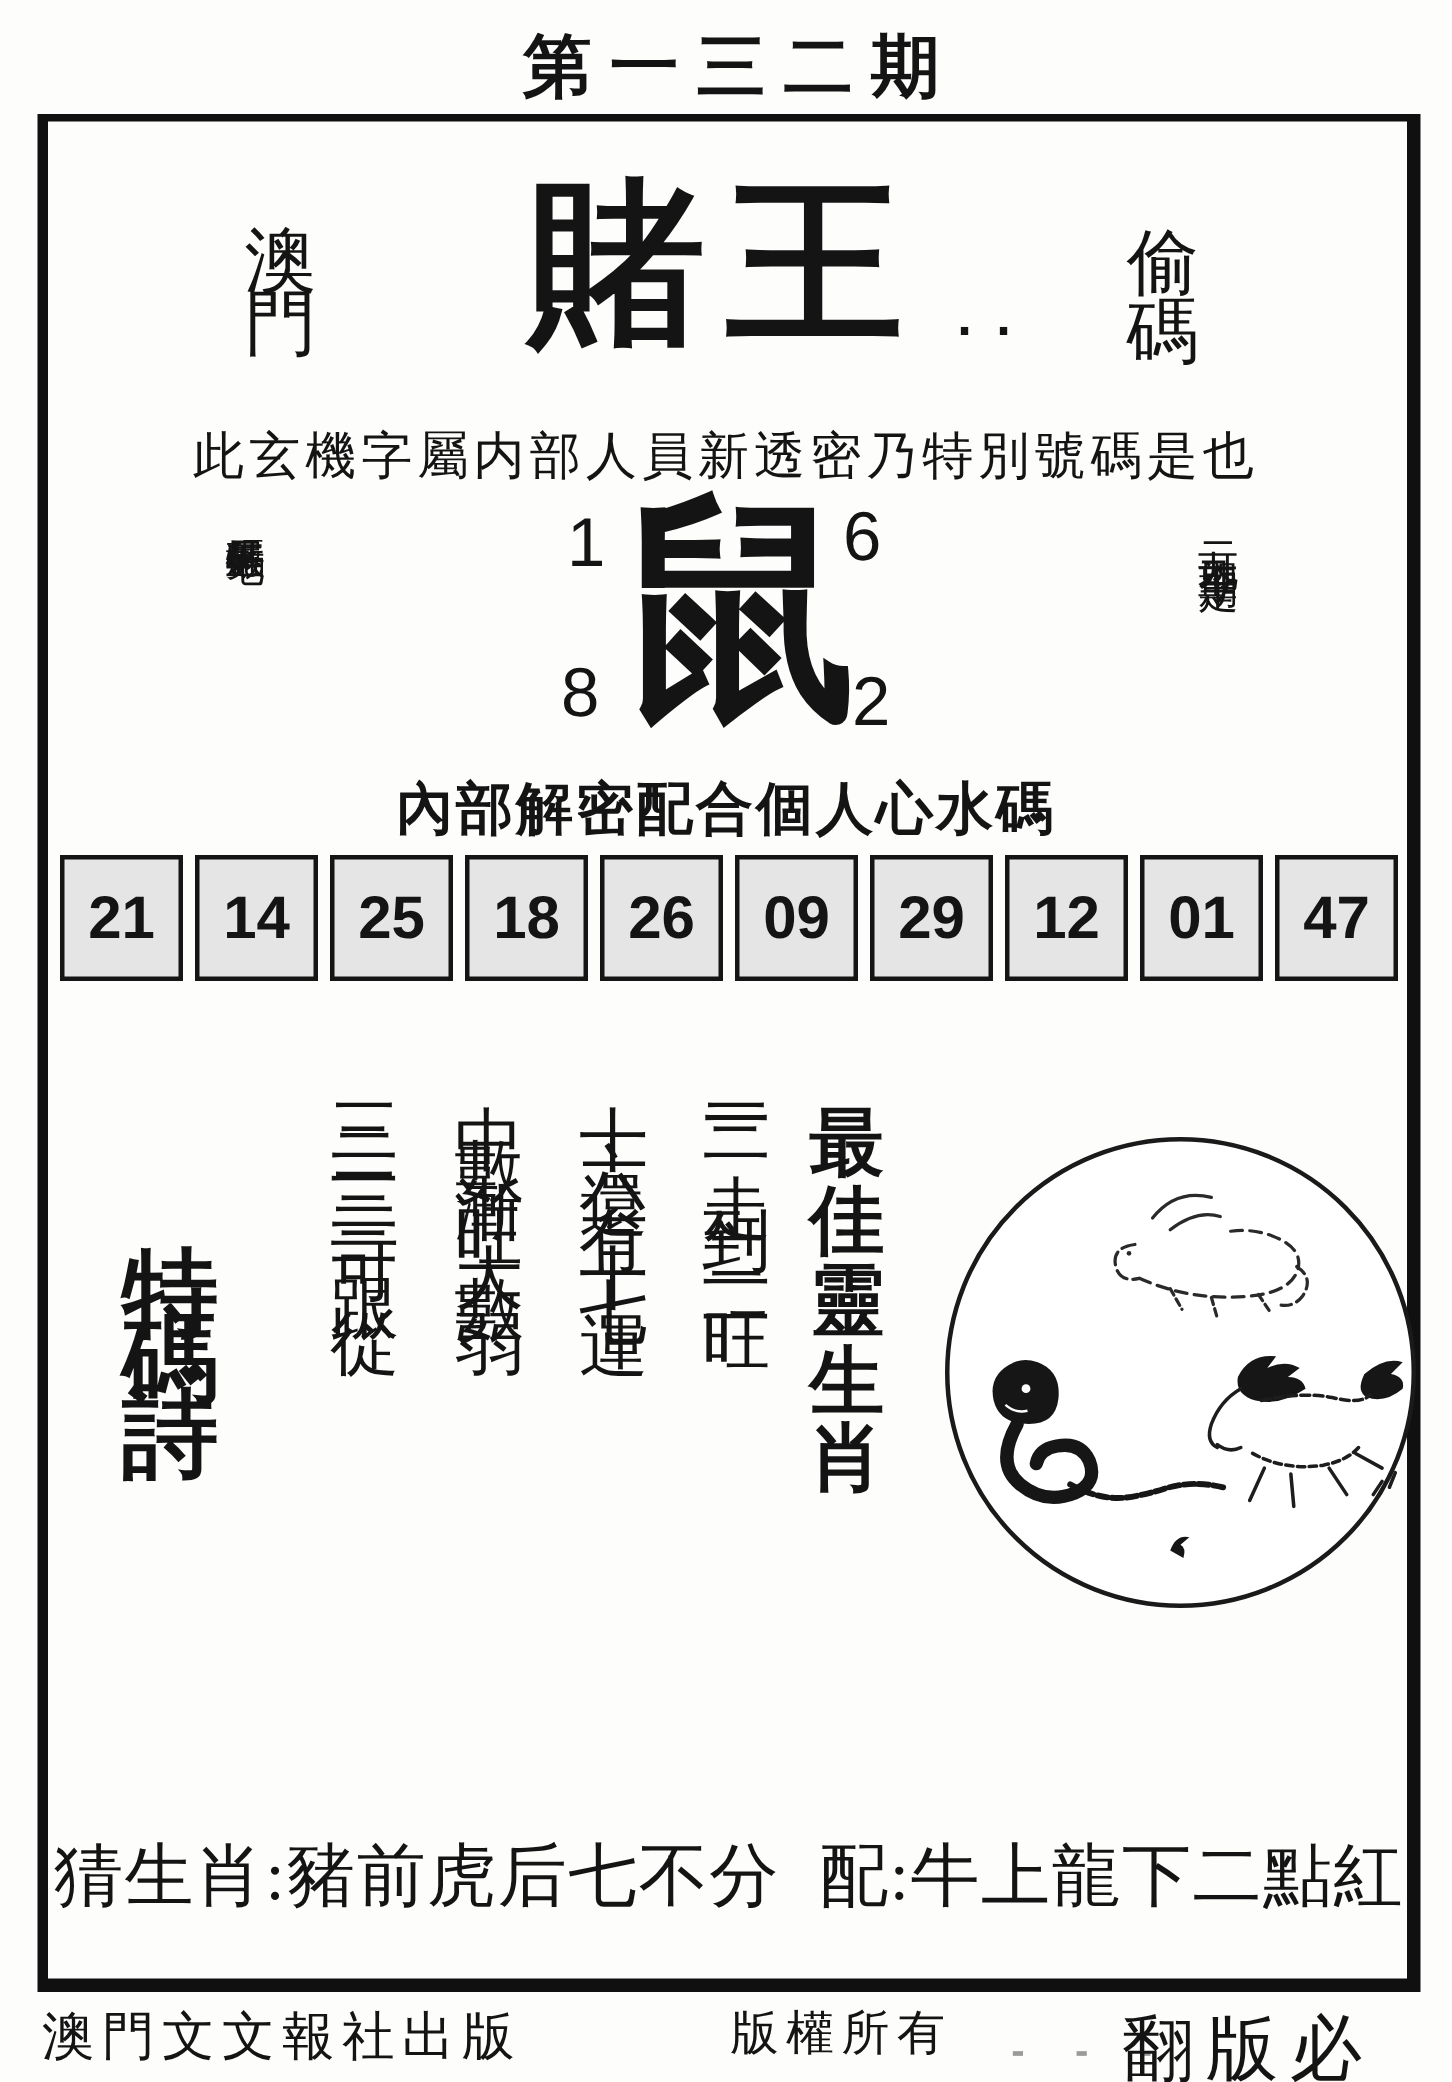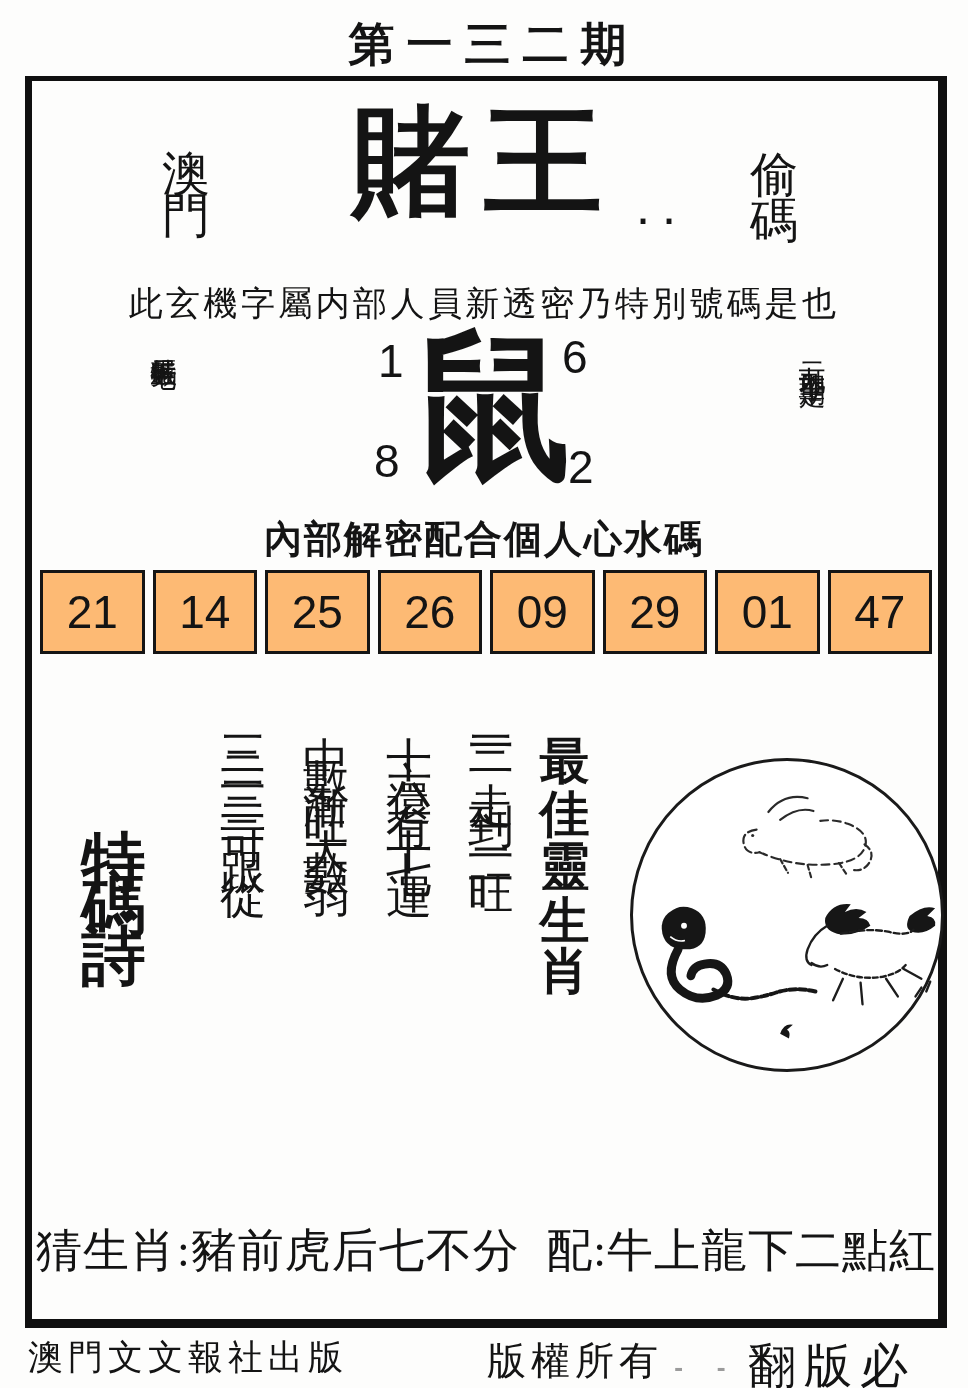--- a/index.html
+++ b/index.html
@@ -30,21 +30,21 @@
   .main-box {
     left:25px; top:76px; width:922px; height:1252px;
     border-style:solid; border-color:#101010;
     border-width:5px 9px 9px 7px;
     background:transparent;
   }
 
   
   .macau { left:154px; top:112px; font-size:48px; letter-spacing:44px; }
   .main-title {
-    top:98px; left:0; width:100%;
+    top:112px; left:0; width:100%;
     text-align:center;
     font-size:118px; font-weight:900; letter-spacing:14px; line-height:1.1;
   }
   .steal { left:742px; top:114px; font-size:48px; letter-spacing:46px; }
   .ink-dots {
     left:634px; top:196px;
     font-size:30px; font-weight:bold; letter-spacing:8px;
     font-family:"DejaVu Sans Mono",monospace;
   }
   .subtitle {
@@ -76,23 +76,24 @@
 
   
   .numbers-row {
     left:40px; top:570px; width:892px; height:84px;
     display:flex; gap:8px;
   }
   .num-cell {
     flex:1;
     border:3px solid #151515;
     display:flex; align-items:center; justify-content:center;
-    font-size:46px;
+    font-size:40px;
     font-family:"Liberation Sans","DejaVu Sans",sans-serif;
-    background:#fdba74;
+    background:#e5e5e5;
+    font-weight:bold;
   }
 
   
   .poem-title { left:70px; top:778px; font-size:64px; font-weight:900; letter-spacing:46px; }
   .poem-col  { top:700px; font-size:46px; letter-spacing:23px; }
   .pc-0 { left:212px; }
   .pc-1 { left:295px; }
   .pc-2 { left:378px; }
   .pc-3 { left:460px; }
   .best-label { left:532px; top:698px; font-size:50px; font-weight:700; letter-spacing:52px; }
@@ -106,21 +107,21 @@
 
   
   .hint-row {
     left:36px; top:1220px; width:900px;
     display:flex; justify-content:space-between;
     font-size:46px; letter-spacing:1px;
   }
 
   
   .publisher { left:28px;  top:1334px; font-size:35px; letter-spacing:5px; }
-  .copyright { left:487px; top:1334px; font-size:39px; letter-spacing:5px; }
+  .copyright { left:487px; top:1334px; font-size:32px; letter-spacing:5px; }
   .dashes    { left:672px; top:1356px; font-size:22px; font-weight:bold; letter-spacing:8px; color:#9b9b9b;
                font-family:"DejaVu Sans Mono",monospace; }
   .warning   { left:748px; top:1334px; font-size:48px; letter-spacing:8px; }
 </style>
 </head>
 <body>
 
 <div class="abs issue-title">第一三二期</div>
 
 <div class="abs main-box"></div>
@@ -137,23 +138,25 @@
 <span class="corner-num cn-bl">8</span>
 <span class="corner-num cn-br">2</span>
 <div class="abs zodiac-char">鼠</div>
 <div class="v-text hope-note">二九可望今期走</div>
 
 <div class="abs decode-heading">內部解密配合個人心水碼</div>
 <div class="abs numbers-row">
   <div class="num-cell">21</div>
   <div class="num-cell">14</div>
   <div class="num-cell">25</div>
+  <div class="num-cell">18</div>
   <div class="num-cell">26</div>
   <div class="num-cell">09</div>
   <div class="num-cell">29</div>
+  <div class="num-cell">12</div>
   <div class="num-cell">01</div>
   <div class="num-cell">47</div>
 </div>
 
 <div class="v-text poem-title">特碼詩</div>
 <div class="v-text poem-col pc-0">三二三三可跟從</div>
 <div class="v-text poem-col pc-1">中數漸旺大數弱</div>
 <div class="v-text poem-col pc-2">十六還有十七運</div>
 <div class="v-text poem-col pc-3">三一走到二二旺</div>
 <div class="v-text best-label">最佳靈生肖</div>

